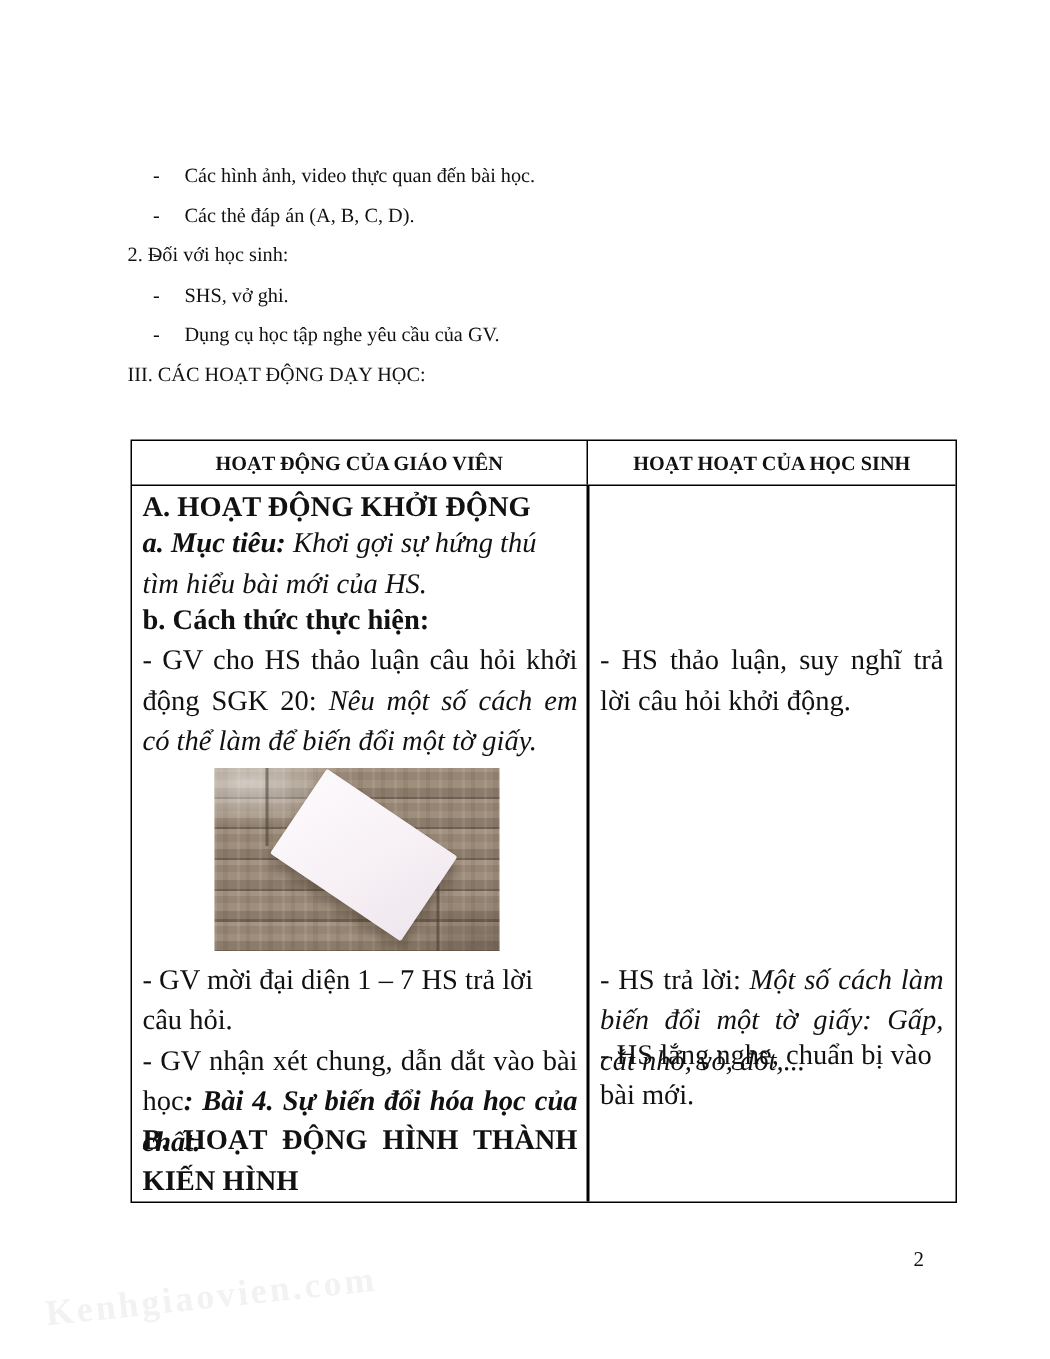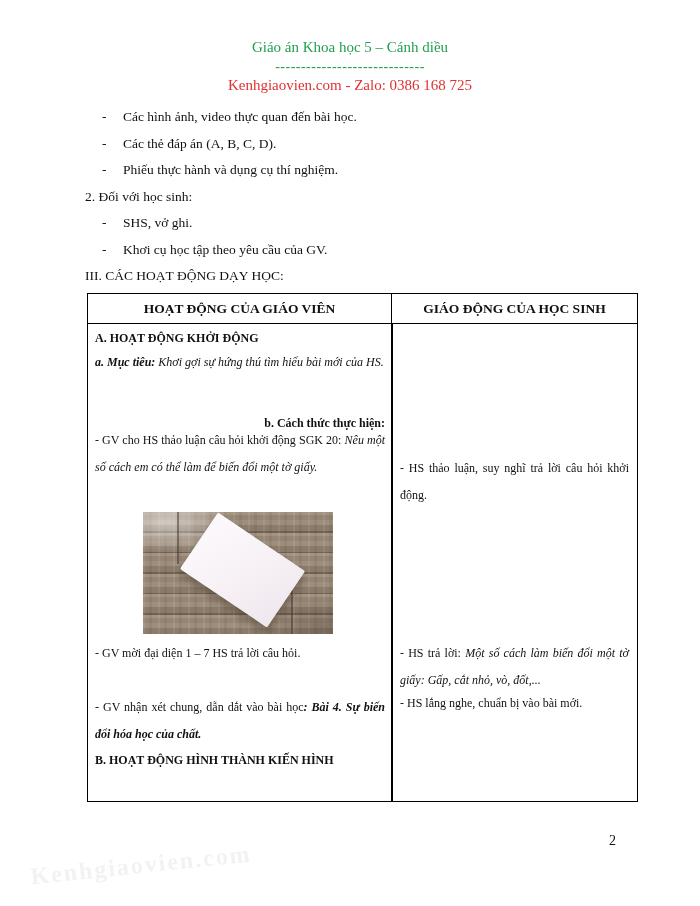--- a/index.html
+++ b/index.html
@@ -20,21 +20,21 @@
   .li { position:relative; padding-left:38px; }
   .li .dash { position:absolute; left:17px; top:0; }
   .h2 { font-weight:normal; }
 
   
   .act-table { position:absolute; left:87px; top:293px; width:551px; border:1.6px solid #000; }
   .thead { display:flex; height:30px; border-bottom:1.6px solid #000;font-family:Liberation Serif, serif; }
   .th { font-weight:bold; font-size:13.5px; display:flex; align-items:center; justify-content:center; }
   .th-left  { width:304px; border-right:1.6px solid #000; }
   .th-right { flex:1; }
-  .tbody { position:relative; height:477px; font-size:12px; }
+  .tbody { position:relative; height:477px; font-size:19px; }
   .vline { position:absolute; left:303px; top:0; bottom:0; width:1.6px; background:#000; }
 
   .tpara { position:absolute; line-height:27px; }
   .tpara.just { text-align:justify; }
   .col-l { left:7px;  width:290px; }
   .col-r { left:312px; width:229px; }
   .b { font-weight:bold; }
   .i { font-style:italic; }
 
   
@@ -57,76 +57,70 @@
   
   .watermark { position:absolute; left:30px; top:852px; font-size:24px; font-weight:bold;
     color:rgba(110,110,110,0.09); transform:rotate(-6deg); letter-spacing:2px; }
   .page-num { position:absolute; left:609px; top:833px; font-size:14px; }
 </style>
 </head>
 <body>
 
 <div class="doc">
 
-  <div class="page-header">
-    <div class="ph-title">Giáo án Khoa học 5 – Cánh diều</div>
-    <div class="ph-dashes">-----------------------------</div>
-    <div class="ph-contact">Kenhgiaovien.com - Zalo: 0386 168 725</div>
-  </div>
 
   <div class="intro">
     <div class="li">
       <span class="dash">-</span>
       <span>Các hình ảnh, video thực quan đến bài học.</span>
     </div>
     <div class="li">
       <span class="dash">-</span>
       <span>Các thẻ đáp án (A, B, C, D).</span>
     </div>
     <div class="li">
       <span class="dash">-</span>
-      <span>Phiếu thực hành và dụng cụ thí nghiệm.</span>
     </div>
     <div class="h2">2. Đối với học sinh:</div>
     <div class="li">
       <span class="dash">-</span>
       <span>SHS, vở ghi.</span>
     </div>
     <div class="li">
       <span class="dash">-</span>
-      <span>Khơi cụ học tập theo yêu cầu của GV.</span>
+      <span>Dụng cụ học tập nghe yêu cầu của GV.</span>
     </div>
     <div class="h2">III. CÁC HOẠT ĐỘNG DẠY HỌC:</div>
   </div>
 
   <div class="act-table">
     <div class="thead">
       <div class="th th-left">HOẠT ĐỘNG CỦA GIÁO VIÊN</div>
-      <div class="th th-right">GIÁO ĐỘNG CỦA HỌC SINH</div>
+      <div class="th th-right">HOẠT HOẠT CỦA HỌC SINH</div>
     </div>
     <div class="tbody">
       <div class="vline"></div>
 
       <div class="tpara col-l" style="top:1px;"><span class="b">A. HOẠT ĐỘNG KHỞI ĐỘNG</span></div>
       <div class="tpara col-l" style="top:25px;font-style:italic;"><span class="b">a. Mục tiêu: </span><span>Khơi gợi sự hứng thú tìm hiểu bài mới của HS.</span></div>
-      <div class="tpara col-l" style="top:86px;text-align:right;"><span class="b">b. Cách thức thực hiện:</span></div>
+      <div class="tpara col-l" style="top:76px;"><span class="b">b. Cách thức thực hiện:</span></div>
       <div class="tpara col-l just" style="top:103px;"><span>- GV cho HS thảo luận câu hỏi khởi động SGK 20: </span><span class="i">Nêu một số cách em có thể làm để biến đổi một tờ giấy.</span></div>
 
       <div class="photo">
         <div class="seam seam-1"></div>
         <div class="seam seam-2"></div>
         <div class="seam seam-3"></div>
         <div class="paper"></div>
       </div>
 
       <div class="tpara col-l" style="top:316px;"><span>- GV mời đại diện 1 – 7 HS trả lời câu hỏi.</span></div>
       <div class="tpara col-l just" style="top:370px;"><span>- GV nhận xét chung, dẫn dắt vào bài học</span><span class="b i">: Bài 4. Sự biến đổi hóa học của chất.</span></div>
       <div class="tpara col-l just" style="top:423px;"><span class="b">B. HOẠT ĐỘNG HÌNH THÀNH KIẾN HÌNH</span></div>
 
-      <div class="tpara col-r just" style="top:103px;margin-top:28px;"><span>- HS thảo luận, suy nghĩ trả lời câu hỏi khởi động.</span></div>
+      <div class="tpara col-r just" style="top:103px;"><span>- HS thảo luận, suy nghĩ trả lời câu hỏi khởi động.</span></div>
       <div class="tpara col-r just" style="top:316px;"><span>- HS trả lời: </span><span class="i">Một số cách làm biến đổi một tờ giấy: Gấp, cắt nhỏ, vò, đốt,...</span></div>
       <div class="tpara col-r" style="top:366px;"><span>- HS lắng nghe, chuẩn bị vào bài mới.</span></div>
     </div>
   </div>
 
   <div class="watermark">Kenhgiaovien.com</div>
   <div class="page-num">2</div>
 
 </div>
 

